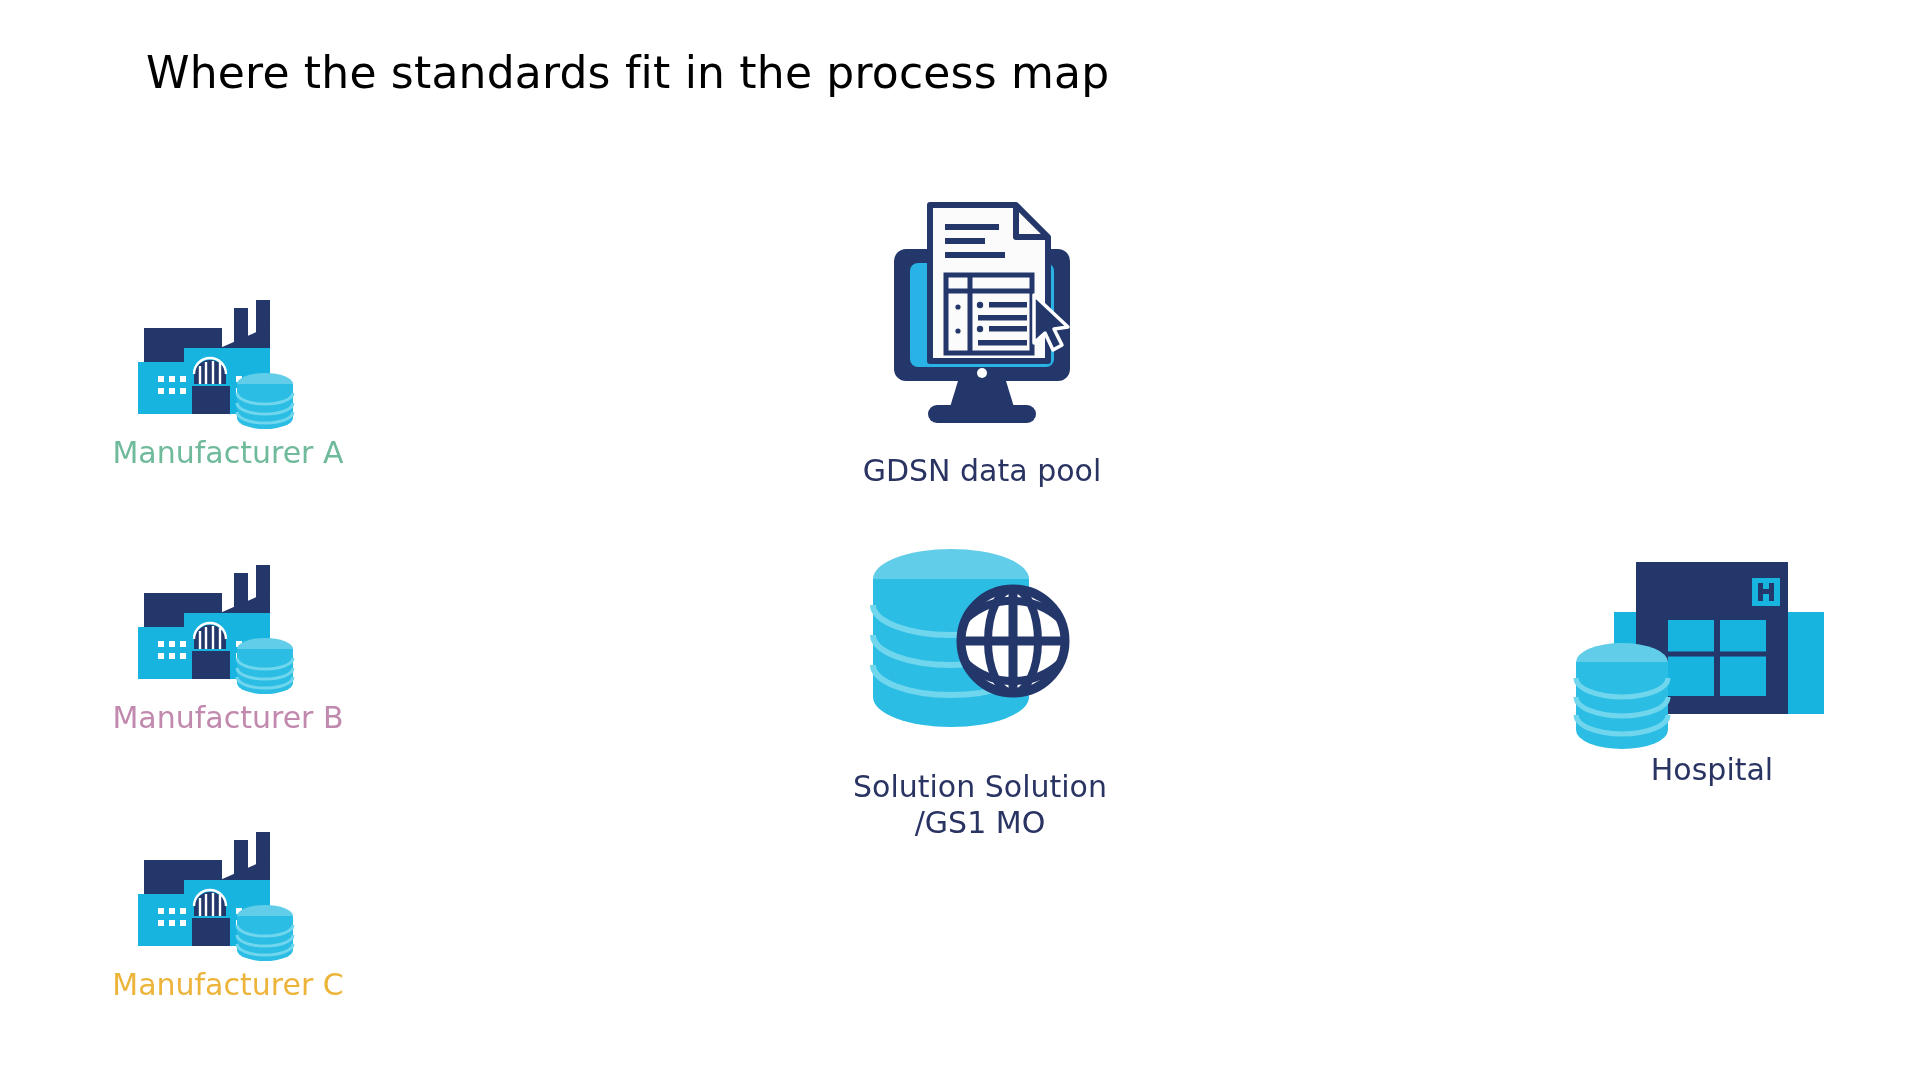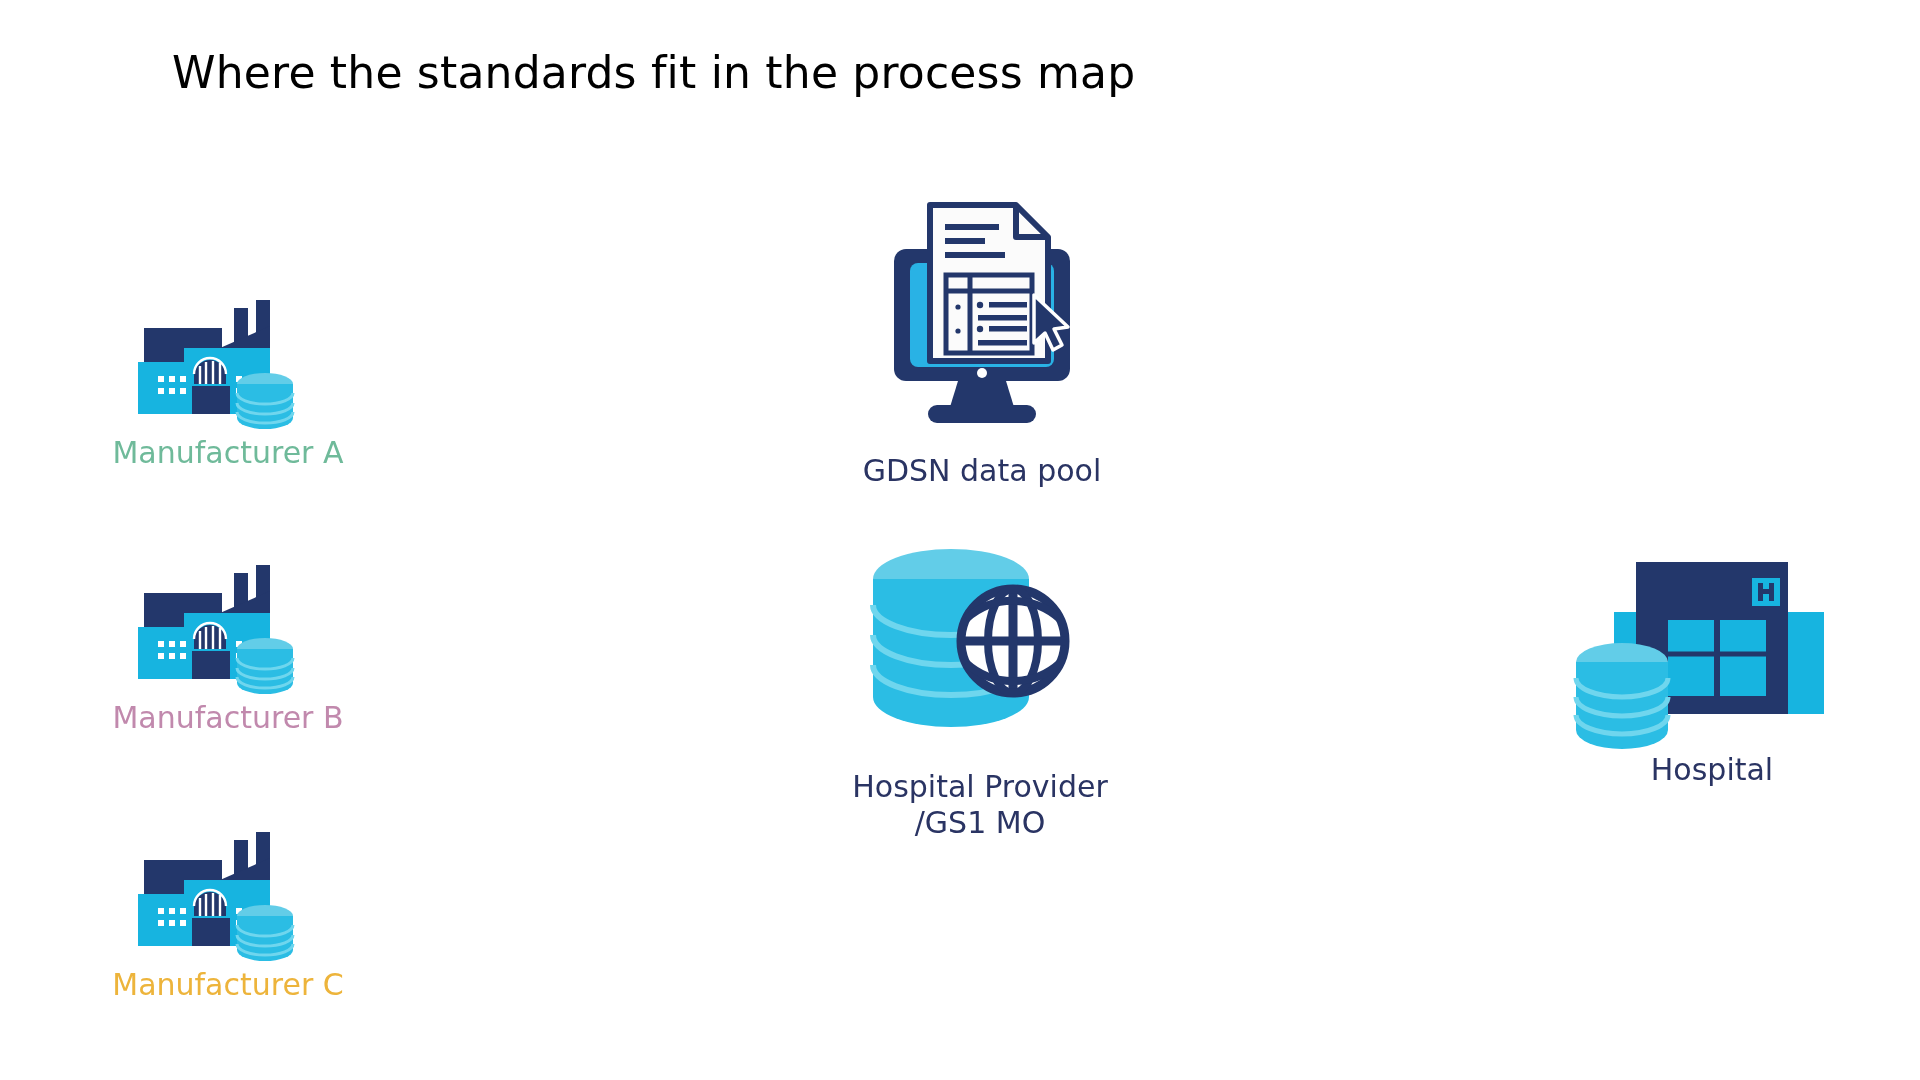--- a/index.html
+++ b/index.html
@@ -25,21 +25,20 @@
   #page-title {
     position: absolute;
     left: 146px;
     top: 48px;
     font-size: 44px;
     line-height: 1.15;
     color: #000000;
     font-weight: 400;
     letter-spacing: 0.2px;
     white-space: nowrap;
-    margin-left: 26px;
   }
 
   
   .node {
     position: absolute;
     display: flex;
     flex-direction: column;
     align-items: center;
   }
   .node-icon {
@@ -295,21 +294,21 @@
         <g transform="translate(148,96)">
           <circle cx="0" cy="0" r="52" fill="#ffffff" stroke="#23376b" stroke-width="9"></circle>
           <line x1="-52" y1="0" x2="52" y2="0" stroke="#23376b" stroke-width="9"></line>
           <line x1="0" y1="-52" x2="0" y2="52" stroke="#23376b" stroke-width="9"></line>
           <ellipse cx="0" cy="0" rx="25" ry="52" fill="none" stroke="#23376b" stroke-width="8"></ellipse>
           <path d="M-47,-22 A70,70 0 0 1 47,-22" fill="none" stroke="#23376b" stroke-width="8"></path>
           <path d="M-47,22 A70,70 0 0 0 47,22" fill="none" stroke="#23376b" stroke-width="8"></path>
         </g>
       </svg>
     </div>
-    <div class="node-label lbl-navy">Hospital Provider
+    <div class="node-label lbl-navy">Solution Solution
 /GS1 MO</div>
   </div>
 
   <div class="node" id="node-hospital">
     <div class="node-icon">
       <svg width="280" height="200" viewBox="0 0 280 200">
 
         <rect x="42" y="58" width="36" height="102" fill="#17b4e0"></rect>
         <rect x="214" y="58" width="38" height="102" fill="#17b4e0"></rect>
 

